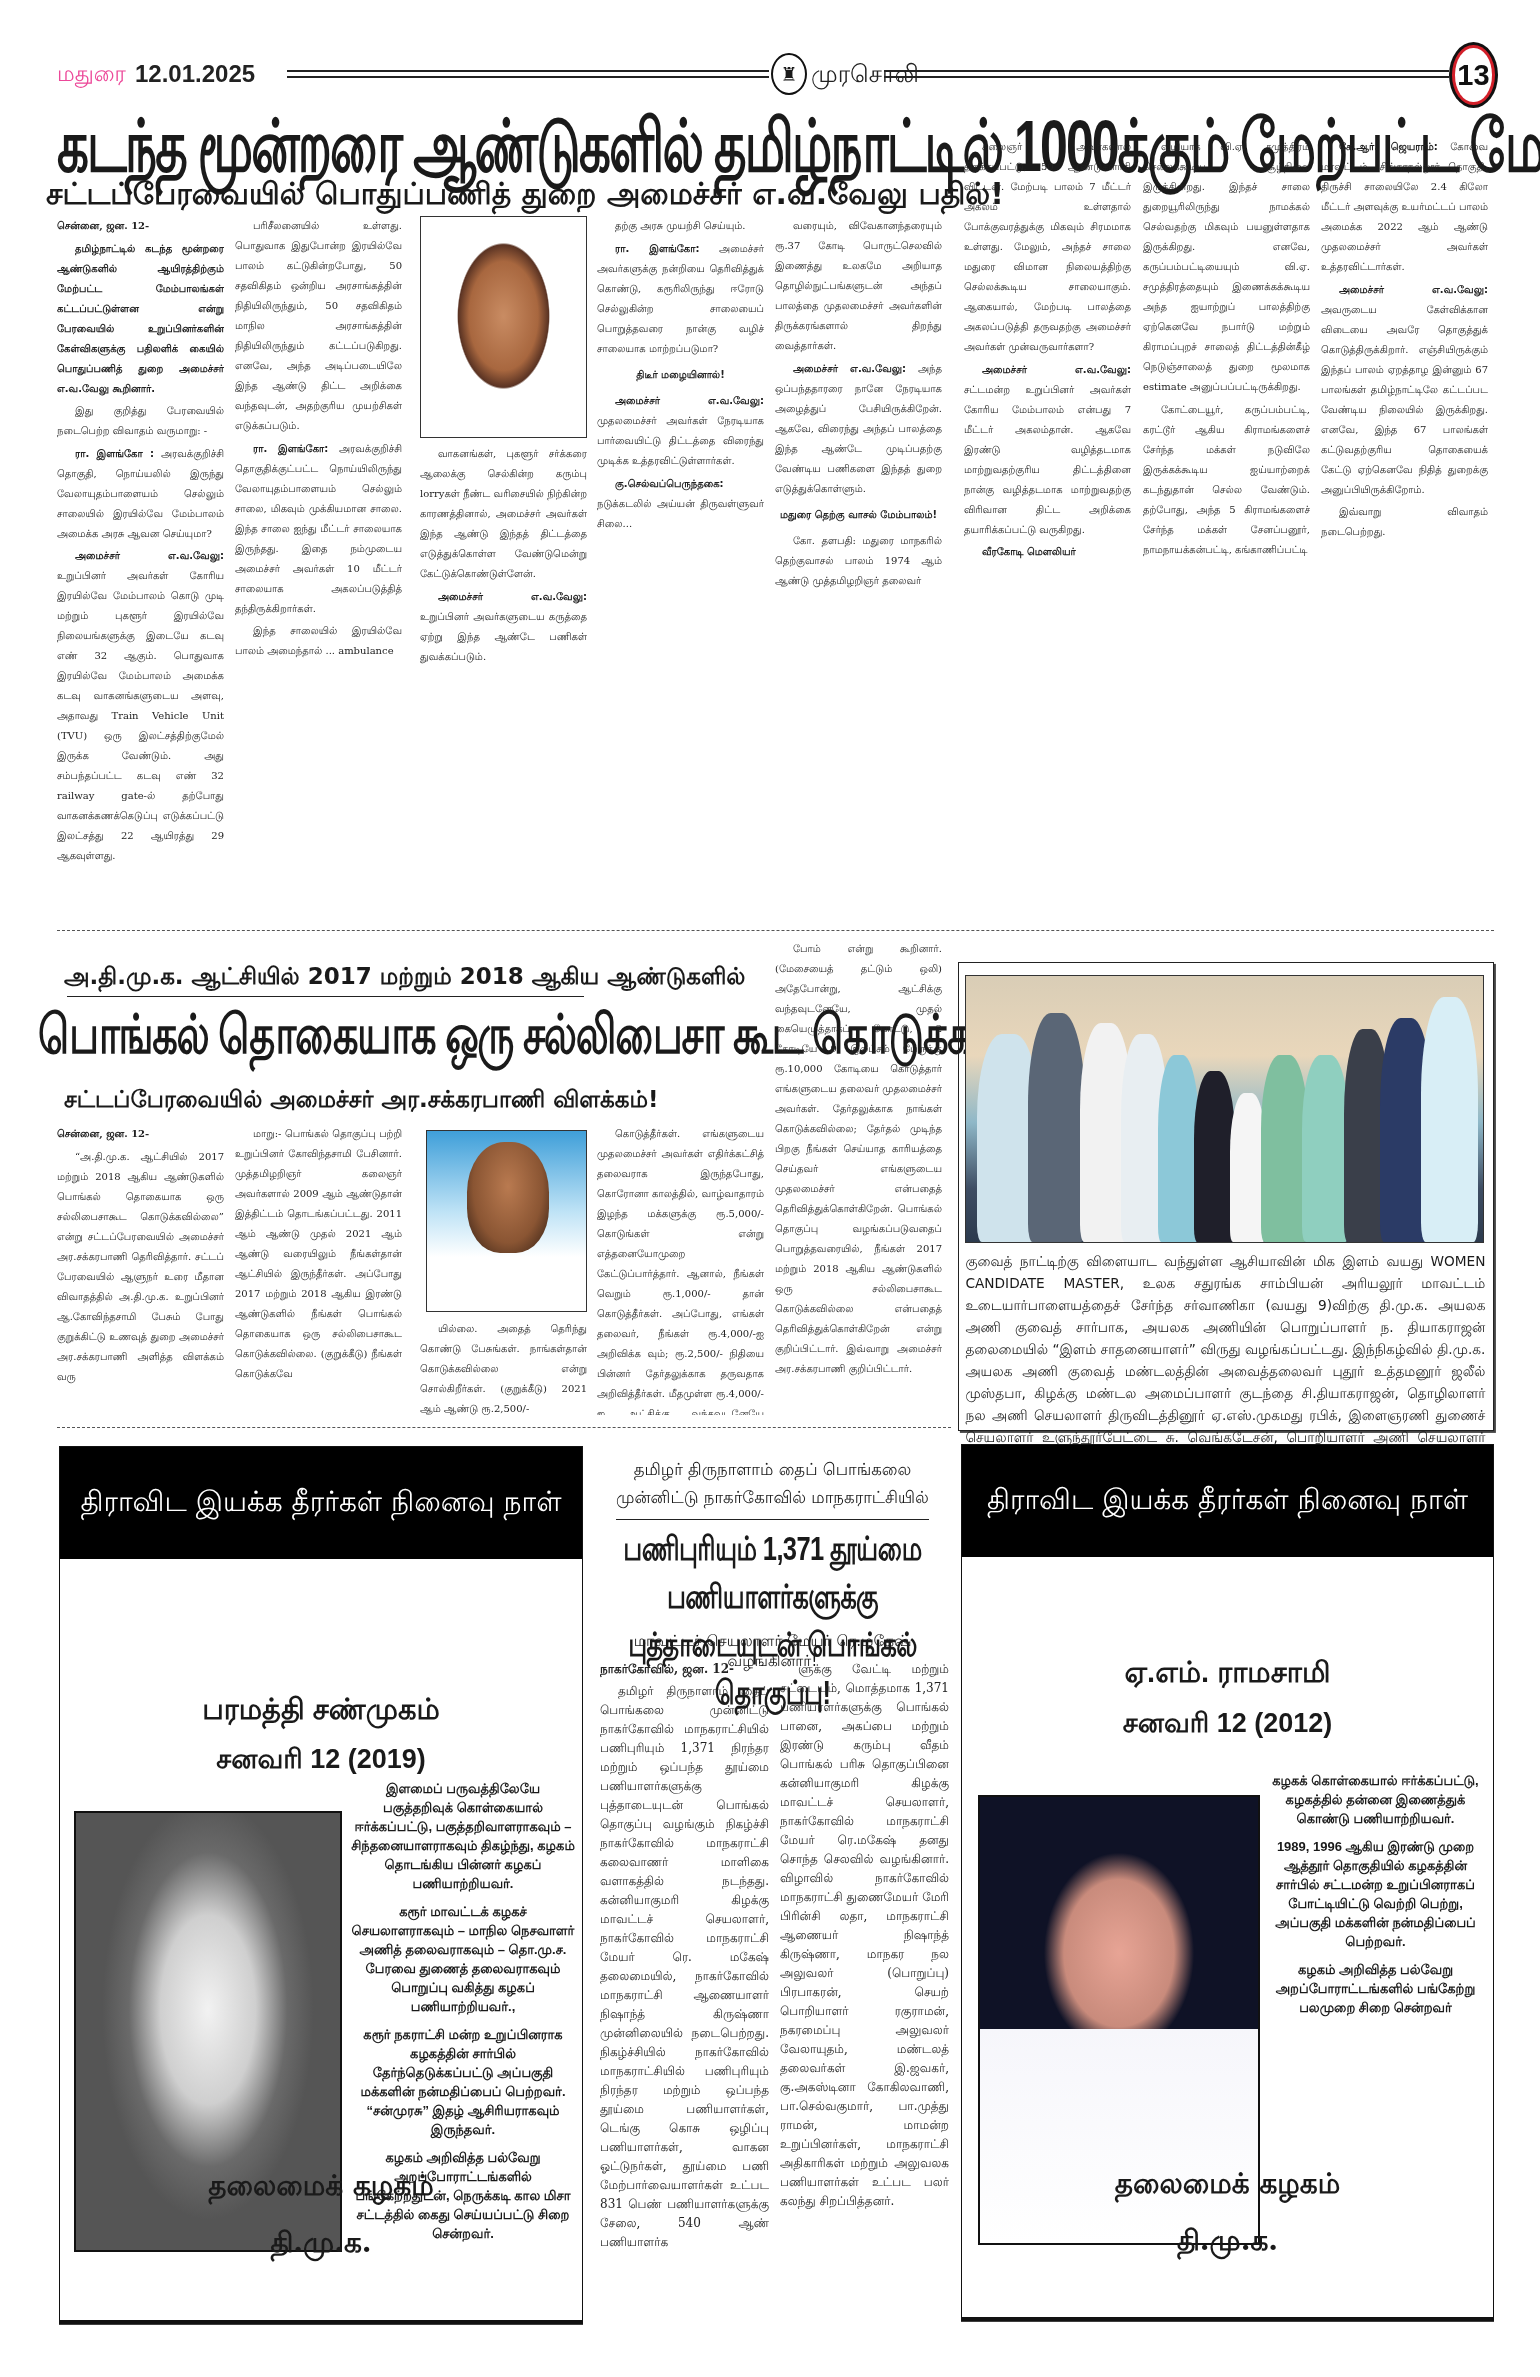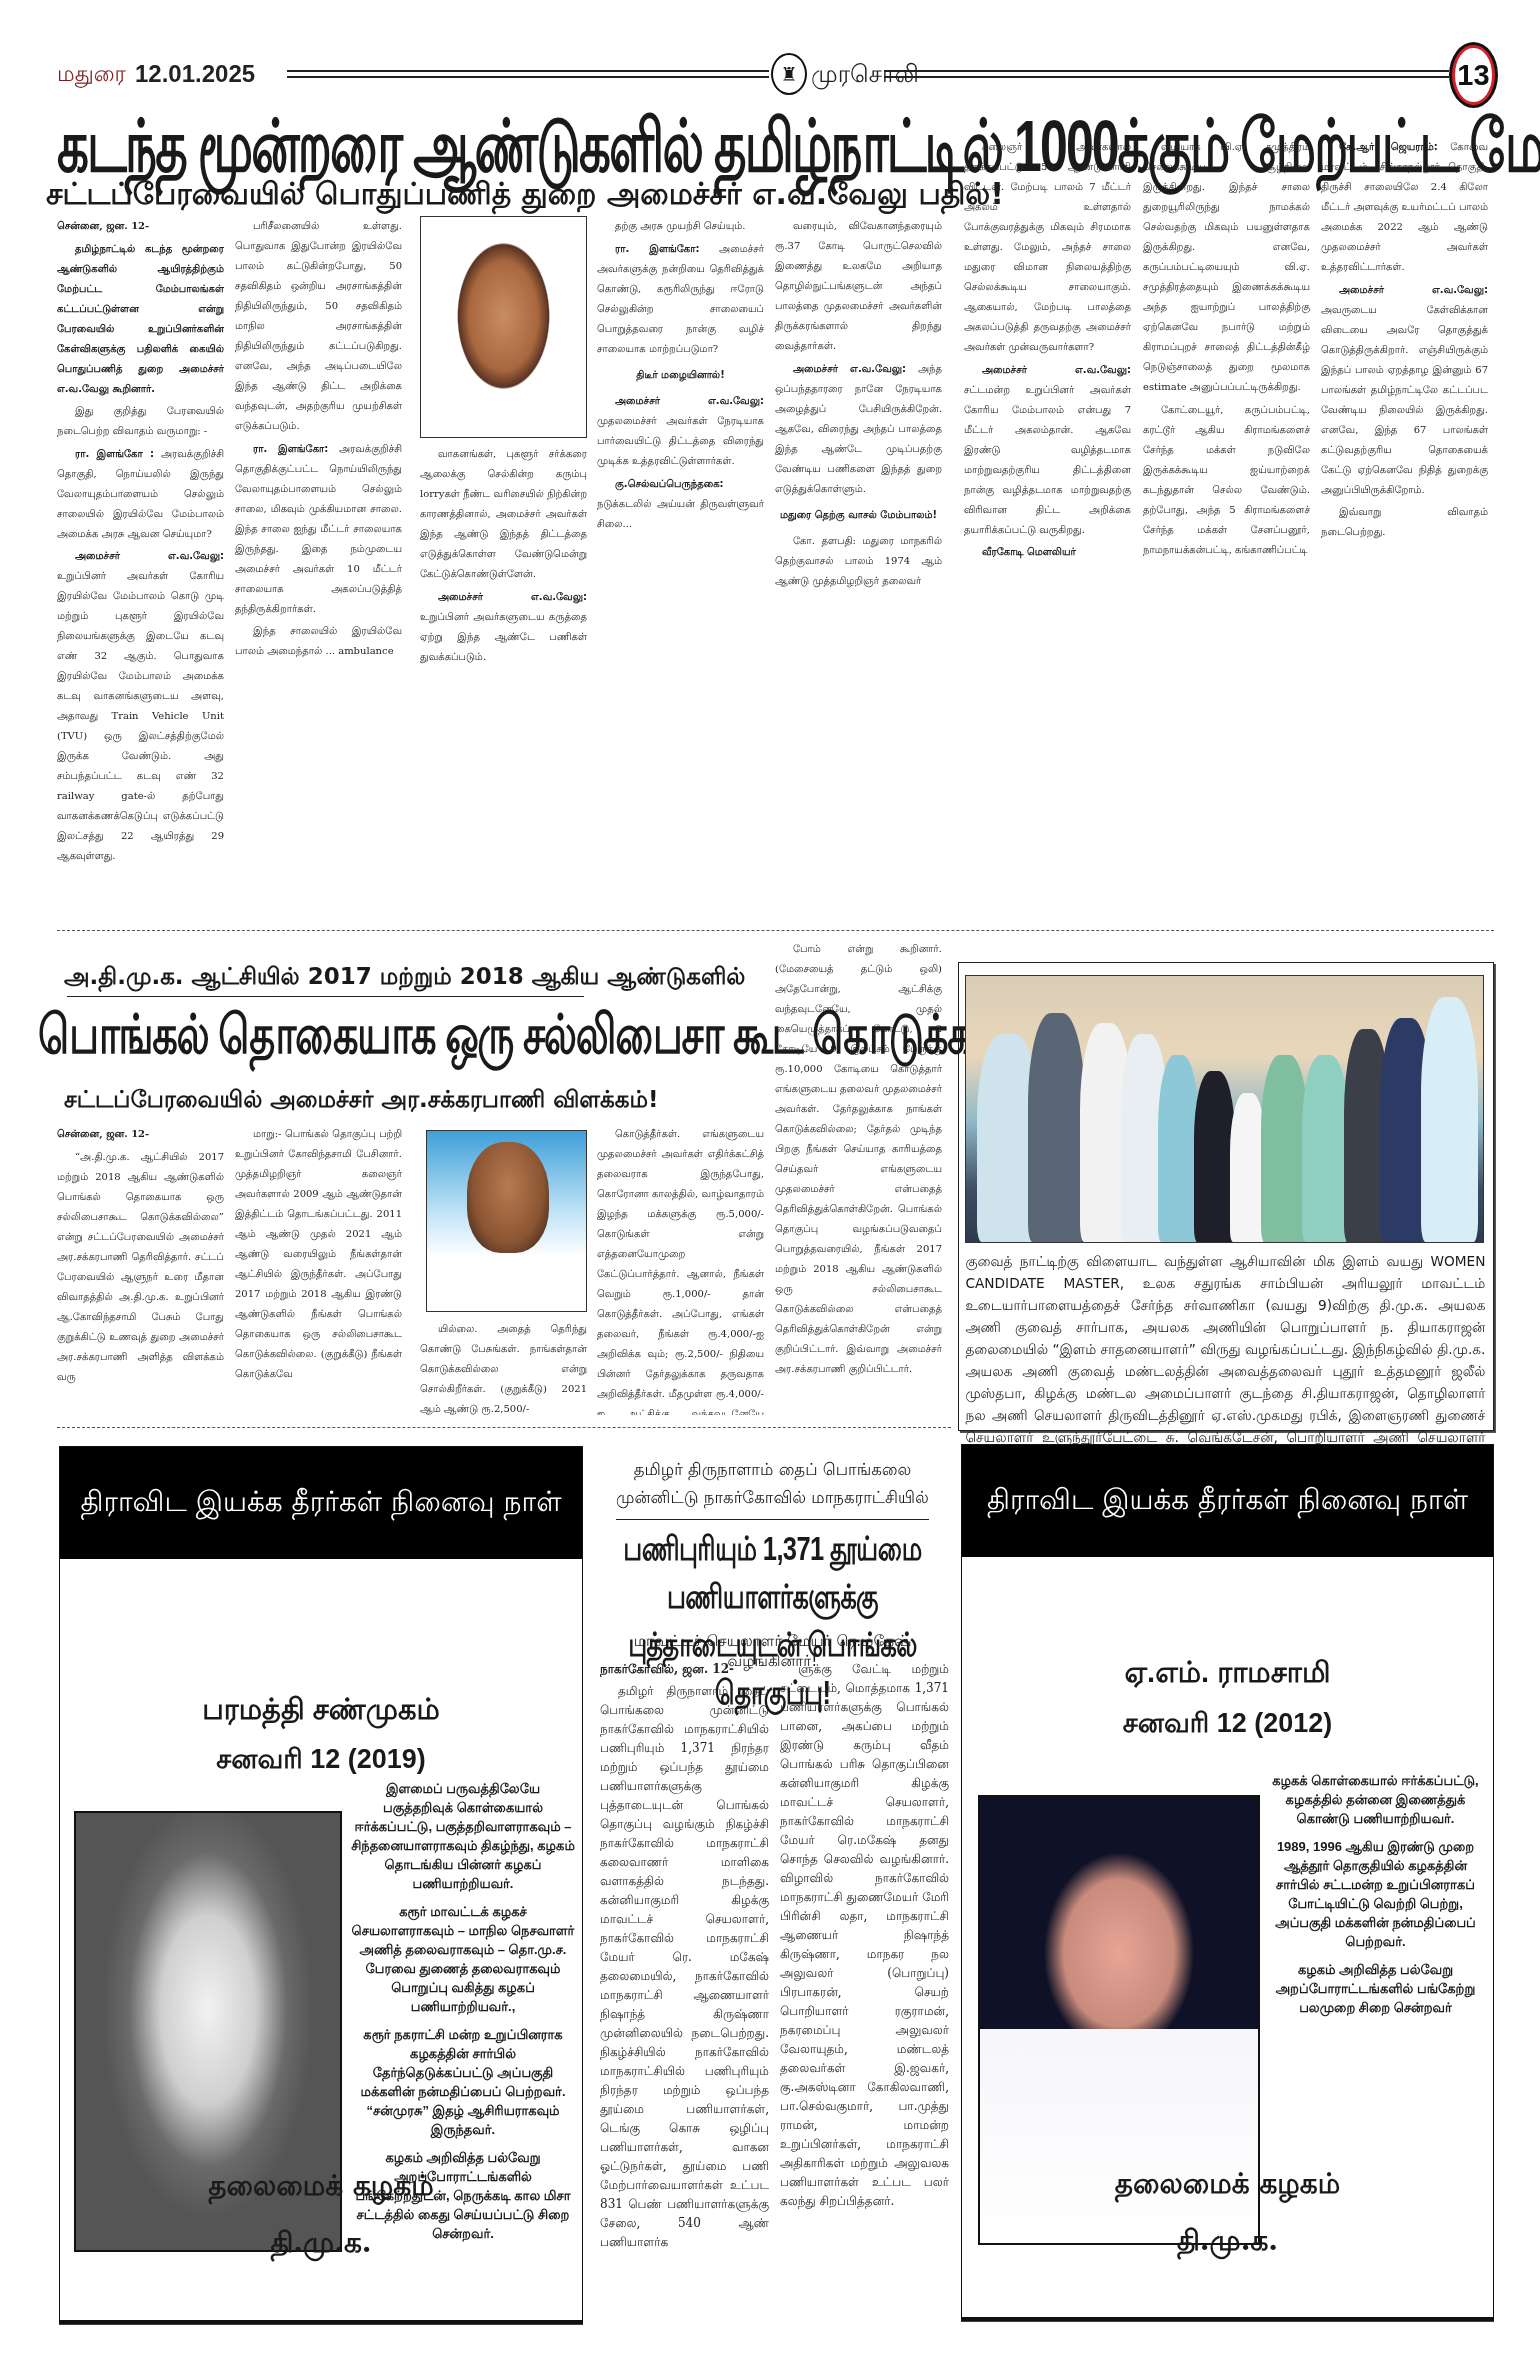--- a/index.html
+++ b/index.html
@@ -2,21 +2,21 @@
 <html style="font-size:10.2px"><head>
 <meta charset="utf-8">
 <style>
   * { box-sizing: border-box; margin: 0; padding: 0; }
   html, body { width: 1541px; height: 2377px; background: #ffffff; overflow: hidden; }
   body { position: relative; font-family: "DejaVu Sans", "Liberation Sans", sans-serif; color: #1a1a1a; }
   .abs { position: absolute; }
 
   
   .masthead { left: 57px; top: 56px; width: 1462px; height: 38px; }
-  .mh-city { position: absolute; left: 0; top: 5.1px; font-size: 22px; color: #7f1d1d; }
+  .mh-city { position: absolute; left: 0; top: 5.1px; font-size: 22px; color: #ec4899; }
   .mh-date { position: absolute; left: 78px; top: 3.8px; font-size: 24px; font-weight: bold; color: #222; font-family: "Liberation Sans", sans-serif; }
   .mh-rule { position: absolute; height: 7.7px; border-top: 2.6px solid #222; border-bottom: 2.6px solid #222; }
   .mh-rule.r1 { left: 230px; top: 14px; width: 482px; }
   .mh-rule.r2 { left: 827px; top: 14px; width: 565px; }
   .mh-logo { position: absolute; left: 714px; top: -2.6px; width: 36px; height: 42px; border: 2.6px solid #111; border-radius: 50%; display:flex; align-items:center; justify-content:center; font-size: 19px; }
   .mh-paper { position: absolute; left: 754px; top: 3.8px; font-size: 24px; color: #222; }
   .mh-badge { position: absolute; left: 1392px; top: -14px; width: 49px; height: 66px; border-radius: 50%; background: #111; padding: 3.2px; }
   .mh-badge .inner { width: 100%; height: 100%; border-radius: 50%; background: #d3202a; padding: 3.2px; }
   .mh-badge .core { width: 100%; height: 100%; border-radius: 50%; background: #fff; display:flex; align-items:center; justify-content:center; font-size: 29px; font-weight: bold; color: #111; font-family: "Liberation Sans", sans-serif; }
 

